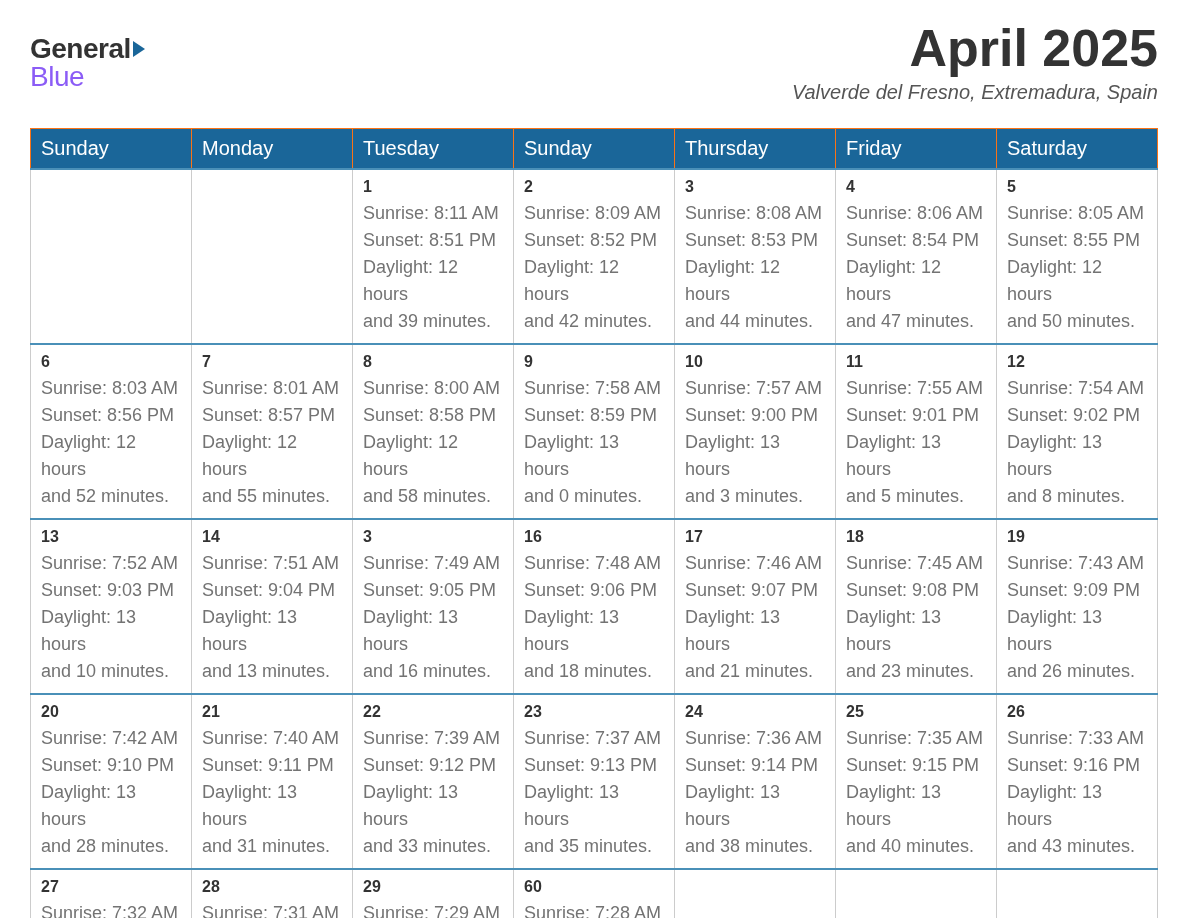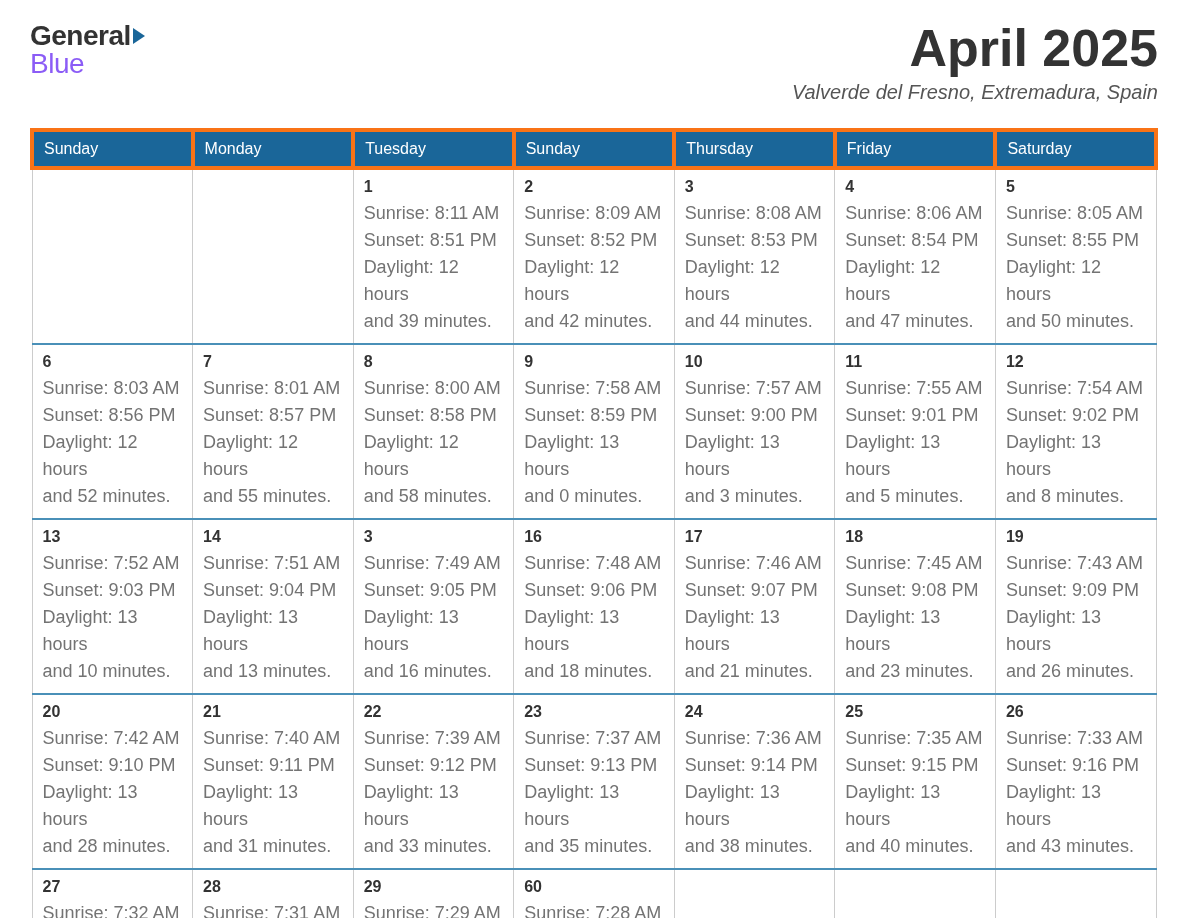--- a/index.html
+++ b/index.html
@@ -7,21 +7,21 @@
       font-family: Arial, Helvetica, sans-serif;
       background: #fff;
       color: #333;
       width: 1188px;
       min-height: 918px;
       padding: 20px 30px;
     }
     .header-row {
       display: flex;
       justify-content: space-between;
-      align-items: flex-start;
+      align-items: center;
       margin-bottom: 24px;
     }
     .title-area {
       text-align: right;
     }
     .month-title {
       font-size: 52px;
       font-weight: bold;
       color: #333;
       line-height: 1.1;
@@ -34,24 +34,24 @@
     }
     .calendar-table {
       width: 100%;
       border-collapse: collapse;
       margin-top: 10px;
     }
     .calendar-table th {
       background-color: #1a6699;
       color: #fff;
       padding: 8px 10px;
-      font-size: 16px;
+      font-size: 20px;
       font-weight: normal;
       text-align: left;
-      border: 4px solid #f97316;
+      border: 1px solid #f97316;
     }
     .calendar-table td {
       vertical-align: top;
       padding: 8px 10px;
       border: 1px solid #ccc;
       border-top: 2px solid #4a90b8;
       font-size: 13px;
       width: calc(100% / 7);
       height: 110px;
     }

